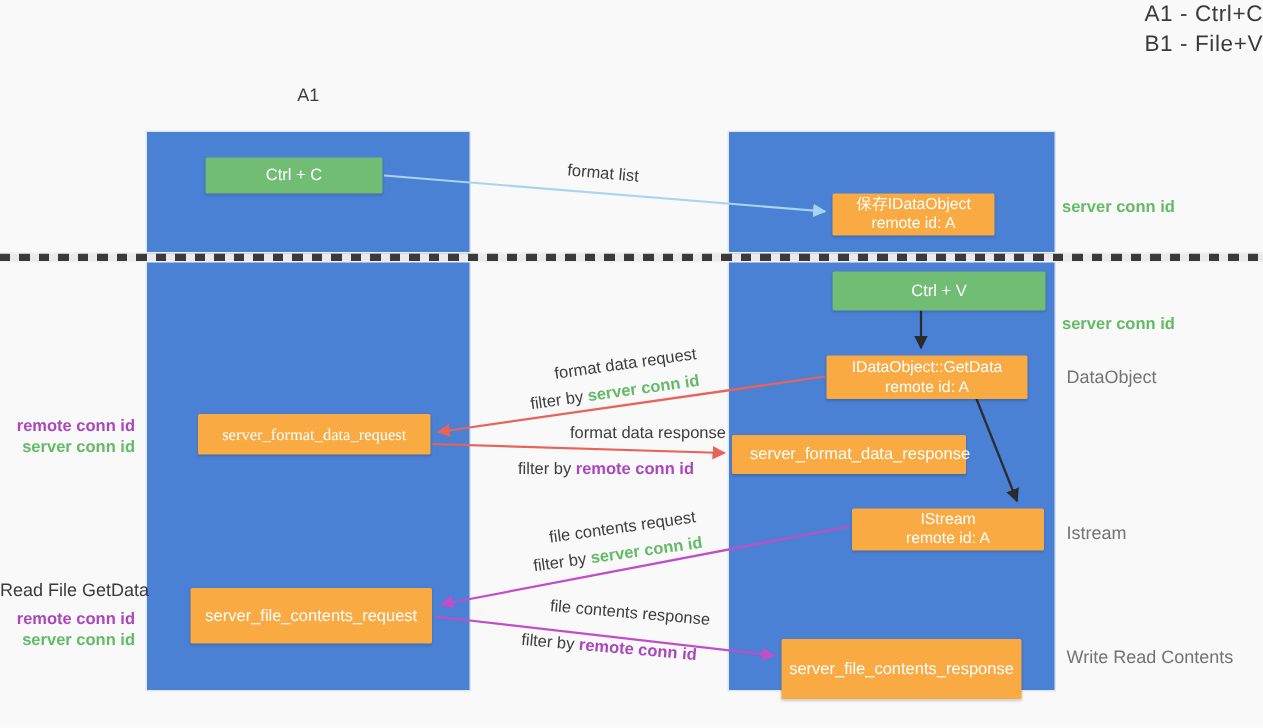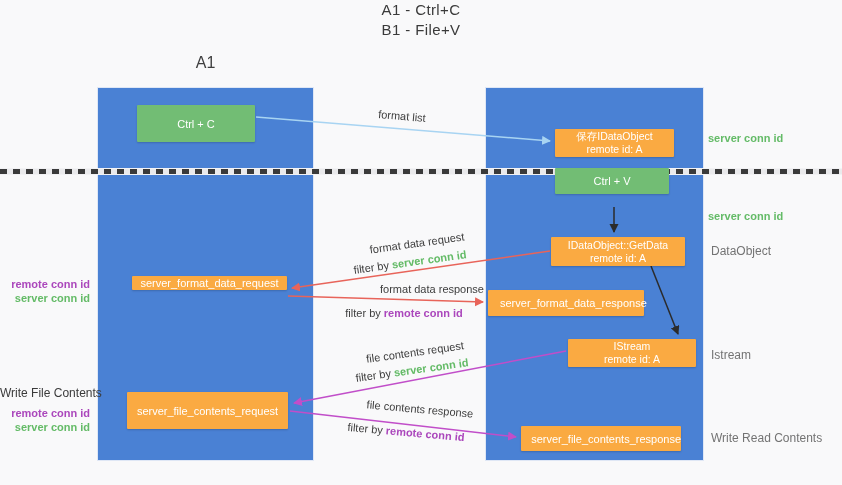--- a/index.html
+++ b/index.html
@@ -3,26 +3,26 @@
 <meta charset="utf-8">
 <style>
   * { margin:0; padding:0; box-sizing:border-box; }
   body { background:#ffffff; font-family:"Liberation Sans", sans-serif; }
   .canvas {
     position:relative; width:842px; height:485px;
     background:#f9f9fa; overflow:hidden;
   }
   .title {
     position:absolute; left:0; top:9; width:842px;
-    text-align:center; font-size:15px; line-height:20px;
+    text-align:right; font-size:15px; line-height:20px;
     color:#3a3a3a; letter-spacing:.4px;
   }
   .lane-header {
     position:absolute; top:56px; text-align:center;
-    font-size:16px; line-height:14px; color:#3f3f3f;
+    font-size:12px; line-height:14px; color:#3f3f3f;
   }
   .lane-header.left  { left:98px;  width:215px; }
   .lane-header.right { left:486px; width:217px;margin-top:32px; }
   .lane {
     position:absolute; top:88px; height:372px;
     background:#4a81d4; box-shadow:0 0 0 1px rgba(220,228,244,.9);
   }
   .lane.left  { left:98px;  width:215px; }
   .lane.right { left:486px; width:217px; }
   .divider {
@@ -122,56 +122,56 @@
     <span>filter by</span>
     <span class="green-text">server conn id</span>
   </div>
 
   <div class="alabel" style="left:420px; top:409px; transform:translate(-50%,-50%) rotate(5deg);">file contents response</div>
   <div class="alabel" style="left:406px; top:432px; transform:translate(-50%,-50%) rotate(5deg);">
     <span>filter by</span>
     <span class="purple-text">remote conn id</span>
   </div>
 
-  <div class="box green" style="left:137px; top:105px; width:118px; height:37px;">Ctrl + C</div>
+  <div class="box green" style="left:137px; top:105px; width:118px; height:24px;">Ctrl + C</div>
 
-  <div class="box orange two-line" style="left:555px; top:129px; width:119px; height:28px;">
+  <div class="box orange two-line" style="left:555px; top:129px; width:108px; height:28px;">
     <div>保存IDataObject</div>
     <div>remote id: A</div>
   </div>
 
-  <div class="box green" style="left:555px; top:168px; width:114px; height:26px;">Ctrl + V</div>
+  <div class="box green" style="left:555px; top:181px; width:142px; height:26px;">Ctrl + V</div>
 
   <div class="box orange two-line" style="left:551px; top:237px; width:134px; height:29px;">
     <div>IDataObject::GetData</div>
     <div>remote id: A</div>
   </div>
 
-  <div class="box orange" style="left:132px; top:276px; width:155px; height:14px;">server_format_data_request</div>
+  <div class="box orange" style="left:132px; top:276px; width:155px; height:27px;font-family:Liberation Serif, serif;">server_format_data_request</div>
 
   <div class="box orange" style="left:488px; top:290px; width:156px; height:26px;padding-left:12px;">server_format_data_response</div>
 
   <div class="box orange two-line" style="left:568px; top:339px; width:128px; height:28px;">
     <div>IStream</div>
     <div>remote id: A</div>
   </div>
 
   <div class="box orange" style="left:127px; top:392px; width:161px; height:37px;">server_file_contents_request</div>
 
-  <div class="box orange" style="left:521px; top:426px; width:160px; height:25px;text-align:right;">server_file_contents_response</div>
+  <div class="box orange" style="left:521px; top:426px; width:160px; height:40px;">server_file_contents_response</div>
 
   <div class="side-label small green-text" style="left:708px; top:132px;">server conn id</div>
   <div class="side-label small green-text" style="left:708px; top:210px;">server conn id</div>
   <div class="side-label" style="left:711px; top:244px;">DataObject</div>
   <div class="side-label" style="left:711px; top:348px;">Istream</div>
   <div class="side-label" style="left:711px; top:431px;">Write Read Contents</div>
 
   <div class="left-group" style="top:277px;">
     <div class="purple-text">remote conn id</div>
     <div class="green-text">server conn id</div>
   </div>
-  <div class="left-dark" style="top:386px;">Write File Contents</div>
+  <div class="left-dark" style="top:386px;">Read File GetData</div>
   <div class="left-group" style="top:406px;">
     <div class="purple-text">remote conn id</div>
     <div class="green-text">server conn id</div>
   </div>
 
 </div>
 
 </body></html>

